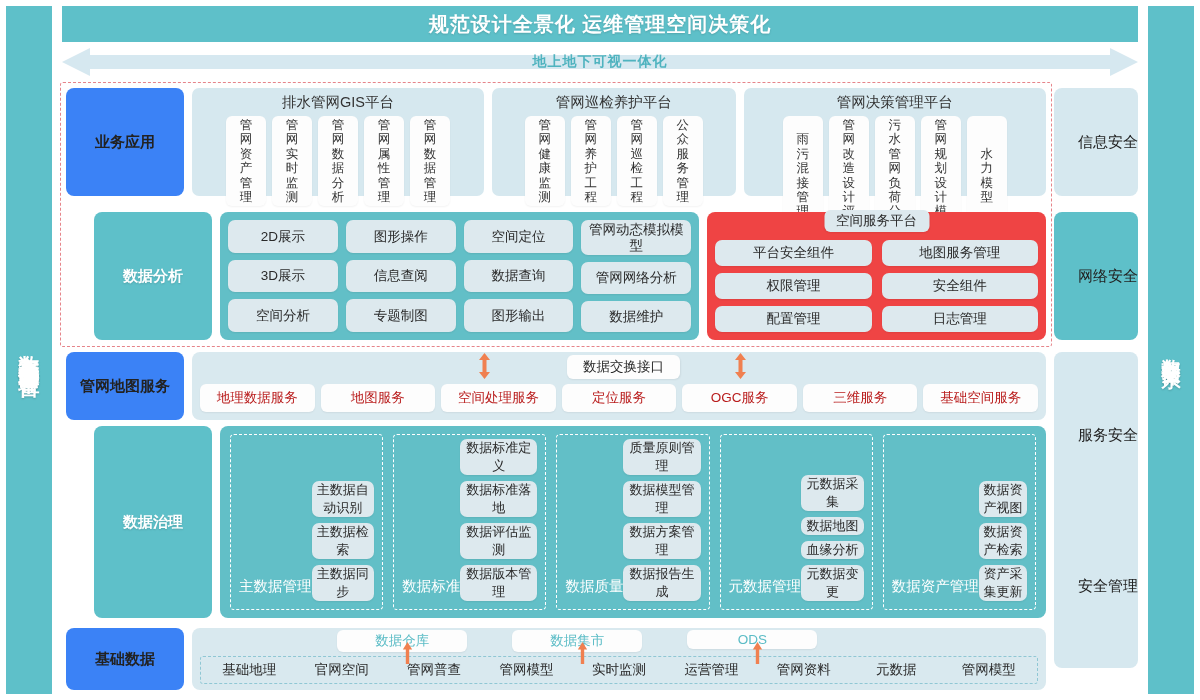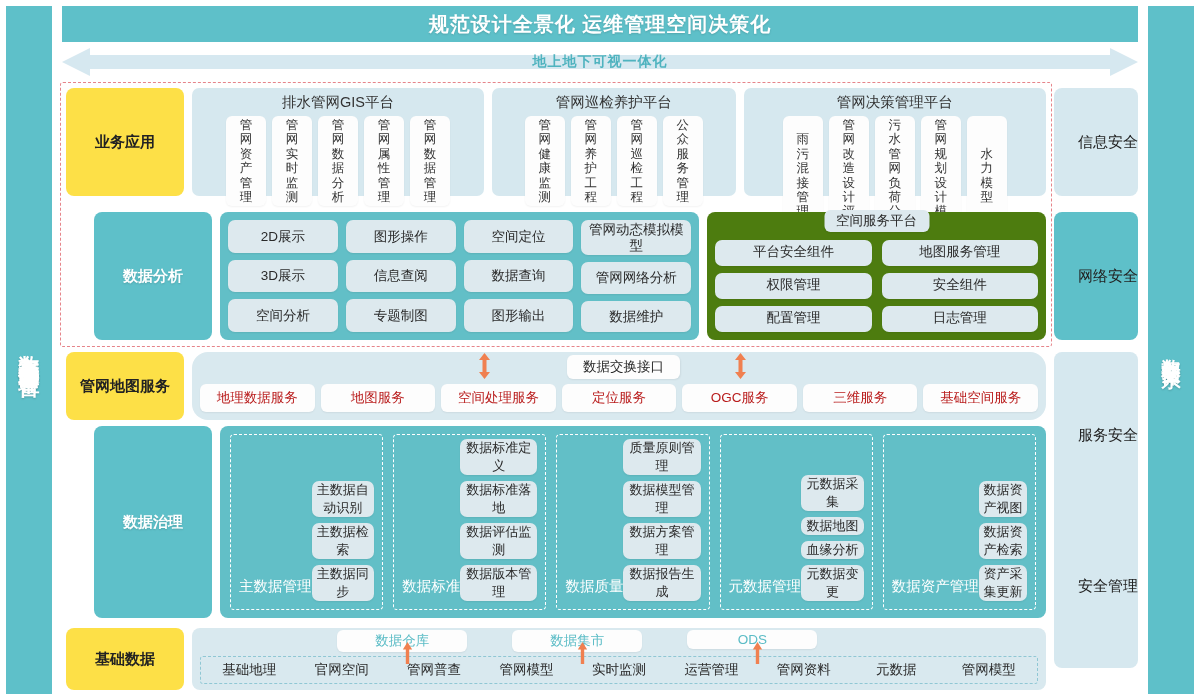--- a/index.html
+++ b/index.html
@@ -66,21 +66,21 @@
     position: absolute; left: 4px; right: 92px; top: 78px; height: 265px;
     border: 1.6px dashed #e6848a;
     border-radius: 3px;
   }
 
   
   .row { position: absolute; display: flex; }
 
   .rowlabel {
     width: 118px; flex: 0 0 118px;
-    background: #fde047;
+    background: #3b82f6;
     border-radius: 8px;
     display: flex; align-items: center; justify-content: center;
     text-align: center;
     font-weight: bold; font-size: 15px; color: #222;
     line-height: 1.25;
     margin-right: 8px;
   }
   .rowlabel.teal { background: #5ec0c9; color: #fff; text-shadow: 0 1px 2px rgba(0,0,0,.15); margin-left: 28px; }
 
   .rowbody { flex: 1; display: flex; gap: 8px; min-width: 0; }
@@ -124,33 +124,33 @@
   .colstack { display: flex; flex-direction: column; gap: 7px; flex: 1; }
   .pill {
     background: #dde9ee; border-radius: 7px;
     display: flex; align-items: center; justify-content: center;
     text-align: center;
     font-size: 13.5px; color: #2a2a2a; flex: 1;
     line-height: 1.15; padding: 2px 4px;
     box-shadow: 0 1px 2px rgba(0,0,0,.07);
   }
   .analysis-main { flex: 1.65; }
-  .sp-wrap { flex: 1.15; position: relative; background: #4d7c0f; border-radius: 8px; padding: 8px; display: flex; gap: 8px; font-family: Liberation Mono, monospace; }
+  .sp-wrap { flex: 1.15; position: relative; background: #ef4444; border-radius: 8px; padding: 8px; display: flex; gap: 8px; }
   .sp-badge {
     position: absolute; top: -2px; left: 50%; transform: translateX(-50%);
     background: #dde9ee; border-radius: 6px; padding: 2px 12px;
     font-size: 13.5px; color: #2a2a2a; white-space: nowrap;
     box-shadow: 0 1px 2px rgba(0,0,0,.07);
   }
   .sp-cols { display: flex; gap: 10px; flex: 1; padding-top: 20px; }
 
   
   .row3 { left: 10px; right: 98px; top: 348px; height: 68px; }
   .maprow {
-    flex: 1; background: #d9e9ef; border-radius: 16px;
+    flex: 1; background: #d9e9ef; border-radius: 8px;
     position: relative; display: flex; align-items: flex-end;
     padding: 4px 8px 8px 8px; gap: 6px;
   }
   .mchip {
     background: #fdfdfd; border-radius: 6px;
     flex: 1; text-align: center;
     font-size: 13.5px; color: #b91c1c; padding: 5px 2px;
     box-shadow: 0 1px 2px rgba(0,0,0,.06);
   }
   .exchange {

